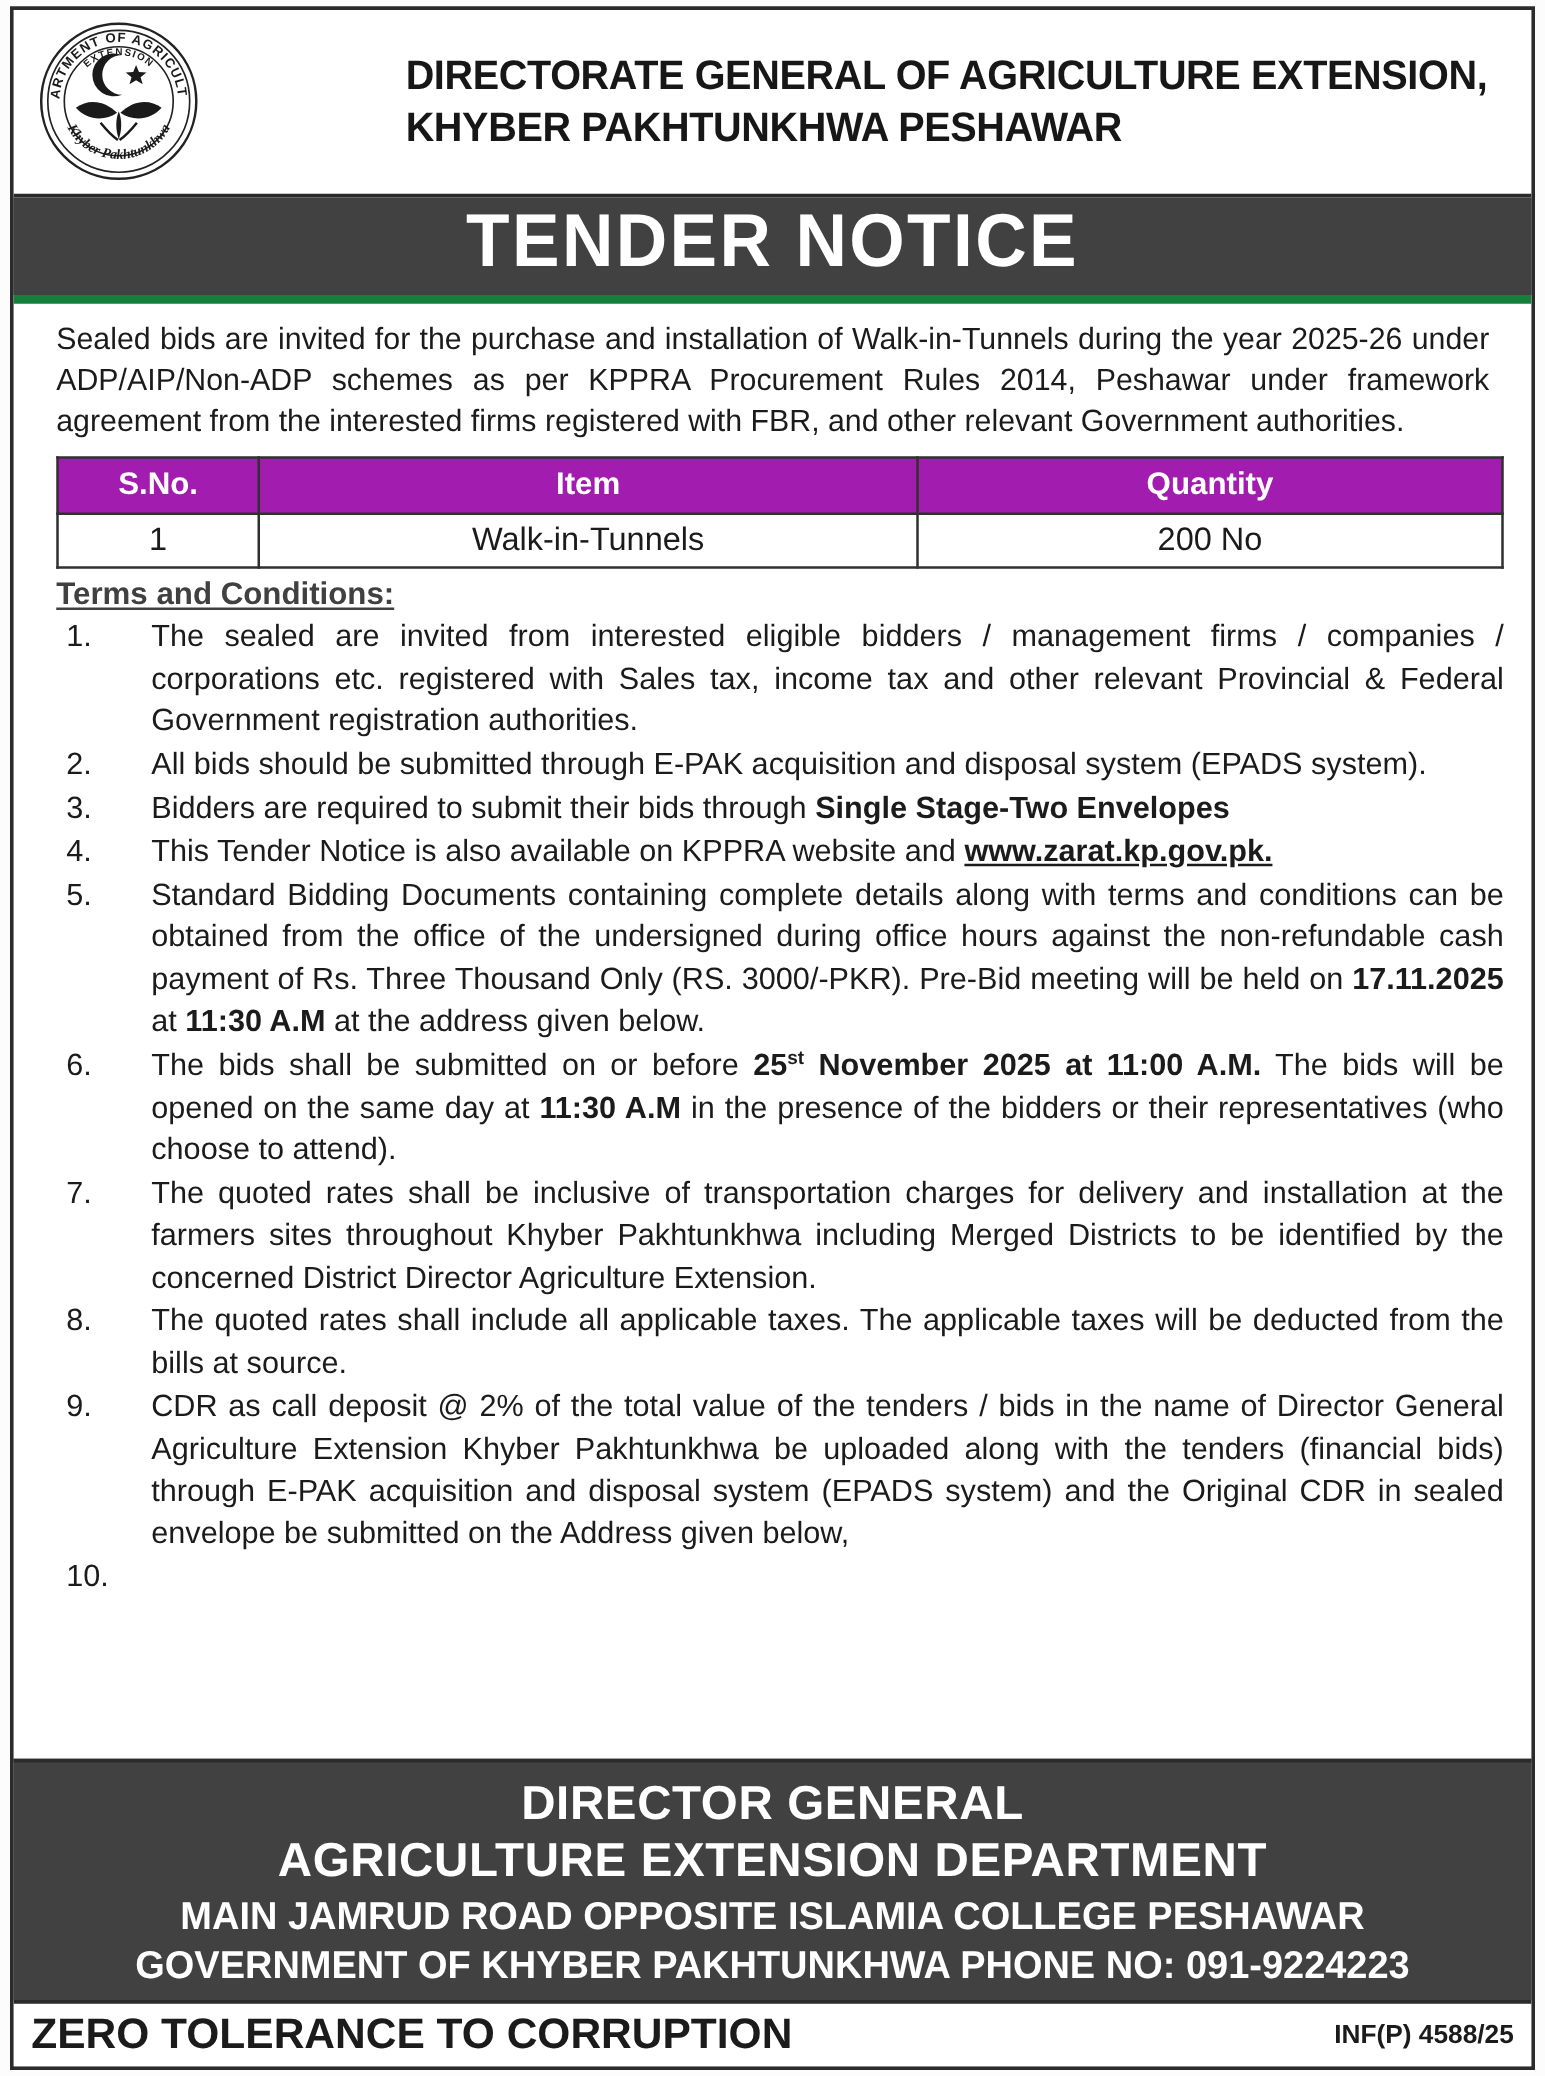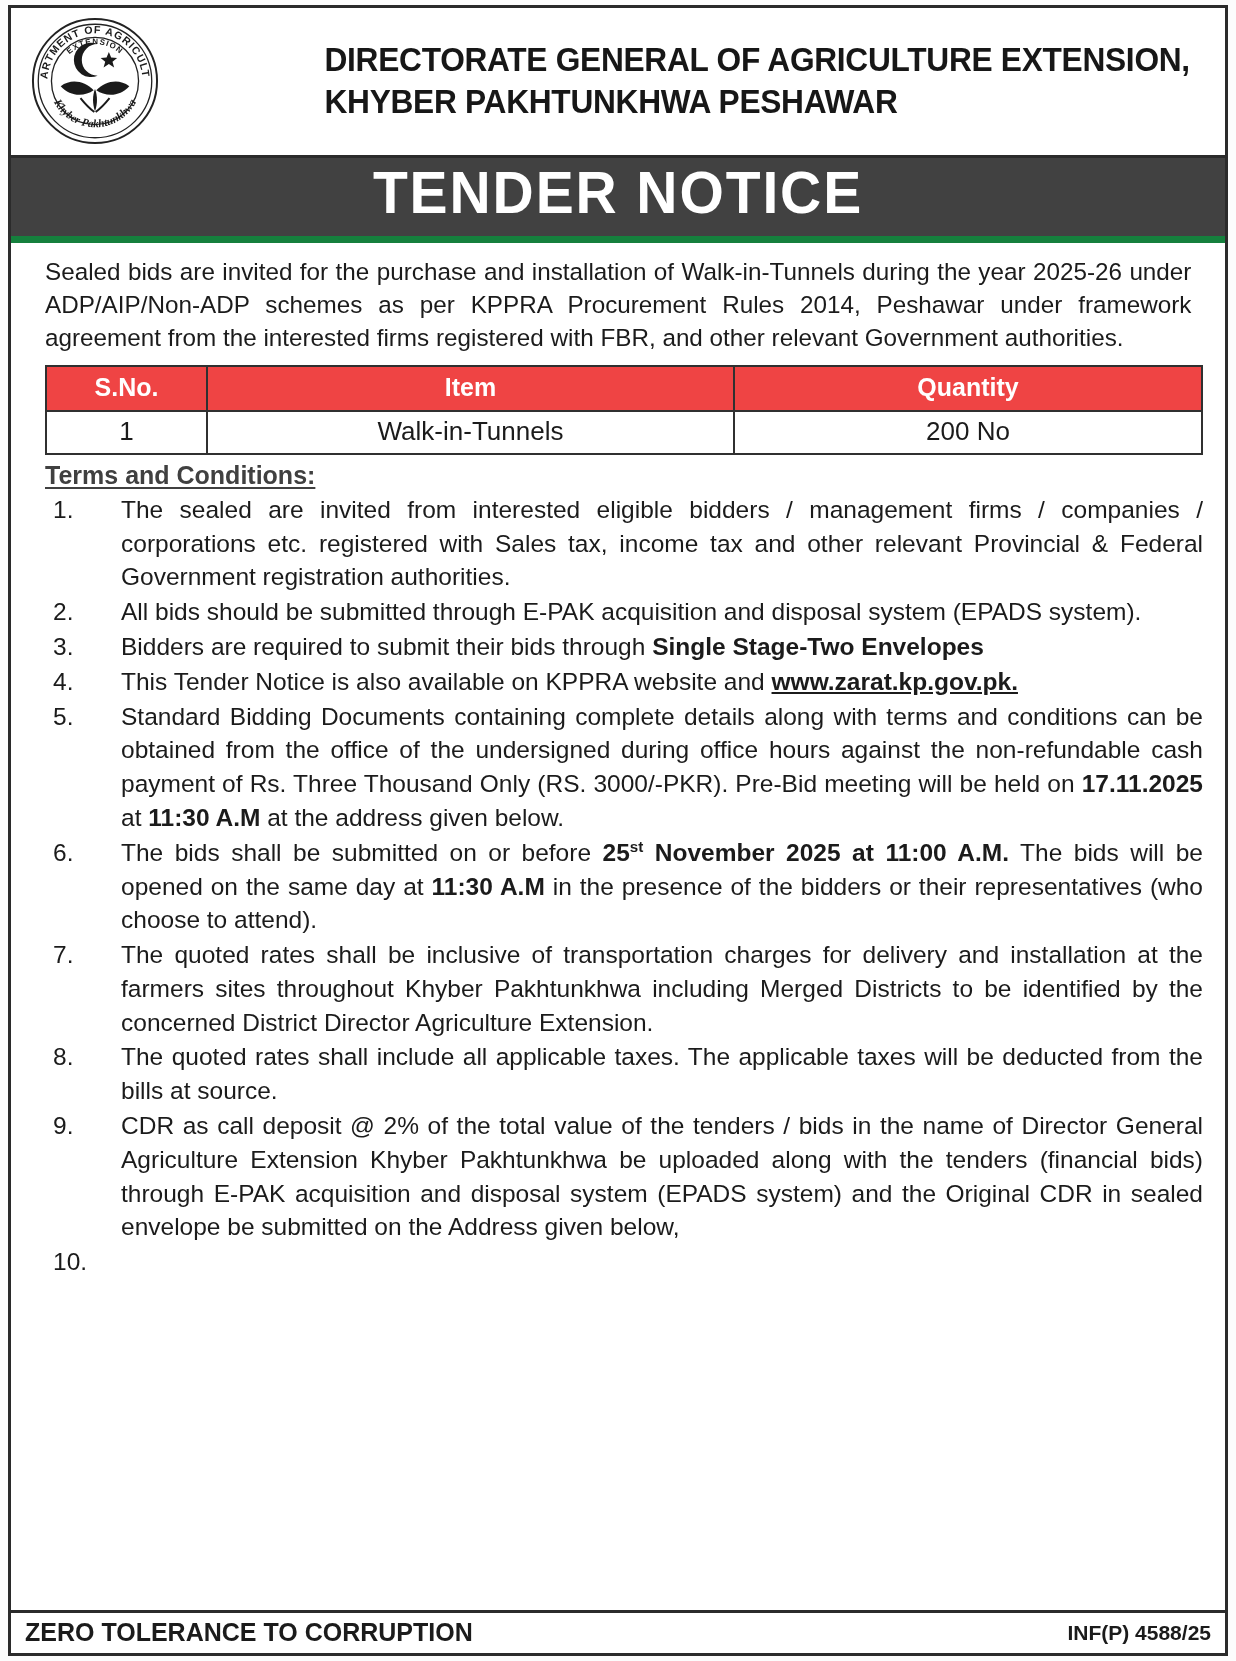--- a/index.html
+++ b/index.html
@@ -132,21 +132,21 @@
     margin: 0 0 6px 0;
     table-layout: fixed;
   }
   table.items th, table.items td {
     border: 2px solid #303030;
     text-align: center;
     font-size: 26px;
     padding: 4px 2px 6px 2px;
   }
   table.items th {
-    background: #ef4444;
+    background: #a21caf;
     color: #ffffff;
     font-weight: bold;
     font-size: 25px;
     padding: 6px 2px 8px 2px;
   }
   table.items td {
     background: #ffffff;
     color: #1b1b1b;
     font-weight: normal;
   }
@@ -235,21 +235,21 @@
   .bottom-strip {
     background: #ffffff;
     border-top: 3px solid #2b2b2b;
     display: flex;
     align-items: center;
     justify-content: space-between;
     padding: 5px 14px 6px 14px;
     box-sizing: border-box;
   }
   .zero-tol {
-    font-size: 25px;
+    font-size: 34px;
     font-weight: bold;
     color: #1b1b1b;
     letter-spacing: 0px;
   }
   .inf-code {
     font-size: 21px;
     font-weight: bold;
     color: #1b1b1b;
   }
 </style>
@@ -362,20 +362,26 @@
           <span class="num">9.</span><span>CDR as call deposit @ 2% of the total value of the tenders / bids in the name of Director General Agriculture Extension Khyber Pakhtunkhwa be uploaded along with the tenders (financial bids) through E-PAK acquisition and disposal system (EPADS system) and the Original CDR in sealed envelope be submitted on the Address given below,</span>
         </li>
 
         <li class="nojustify">
           <span class="num">10.</span>
         </li>
 
       </ol>
     </div>
 
+    <div class="footer">
+      <div class="f1">DIRECTOR GENERAL</div>
+      <div class="f2">AGRICULTURE EXTENSION DEPARTMENT</div>
+      <div class="f3">MAIN JAMRUD ROAD OPPOSITE ISLAMIA COLLEGE PESHAWAR</div>
+      <div class="f4">GOVERNMENT OF KHYBER PAKHTUNKHWA PHONE NO: 091-9224223</div>
+    </div>
 
     <div class="bottom-strip">
       <div class="zero-tol">ZERO TOLERANCE TO CORRUPTION</div>
       <div class="inf-code">INF(P) 4588/25</div>
     </div>
 
   </div>
 </div>
 
 </body></html>

